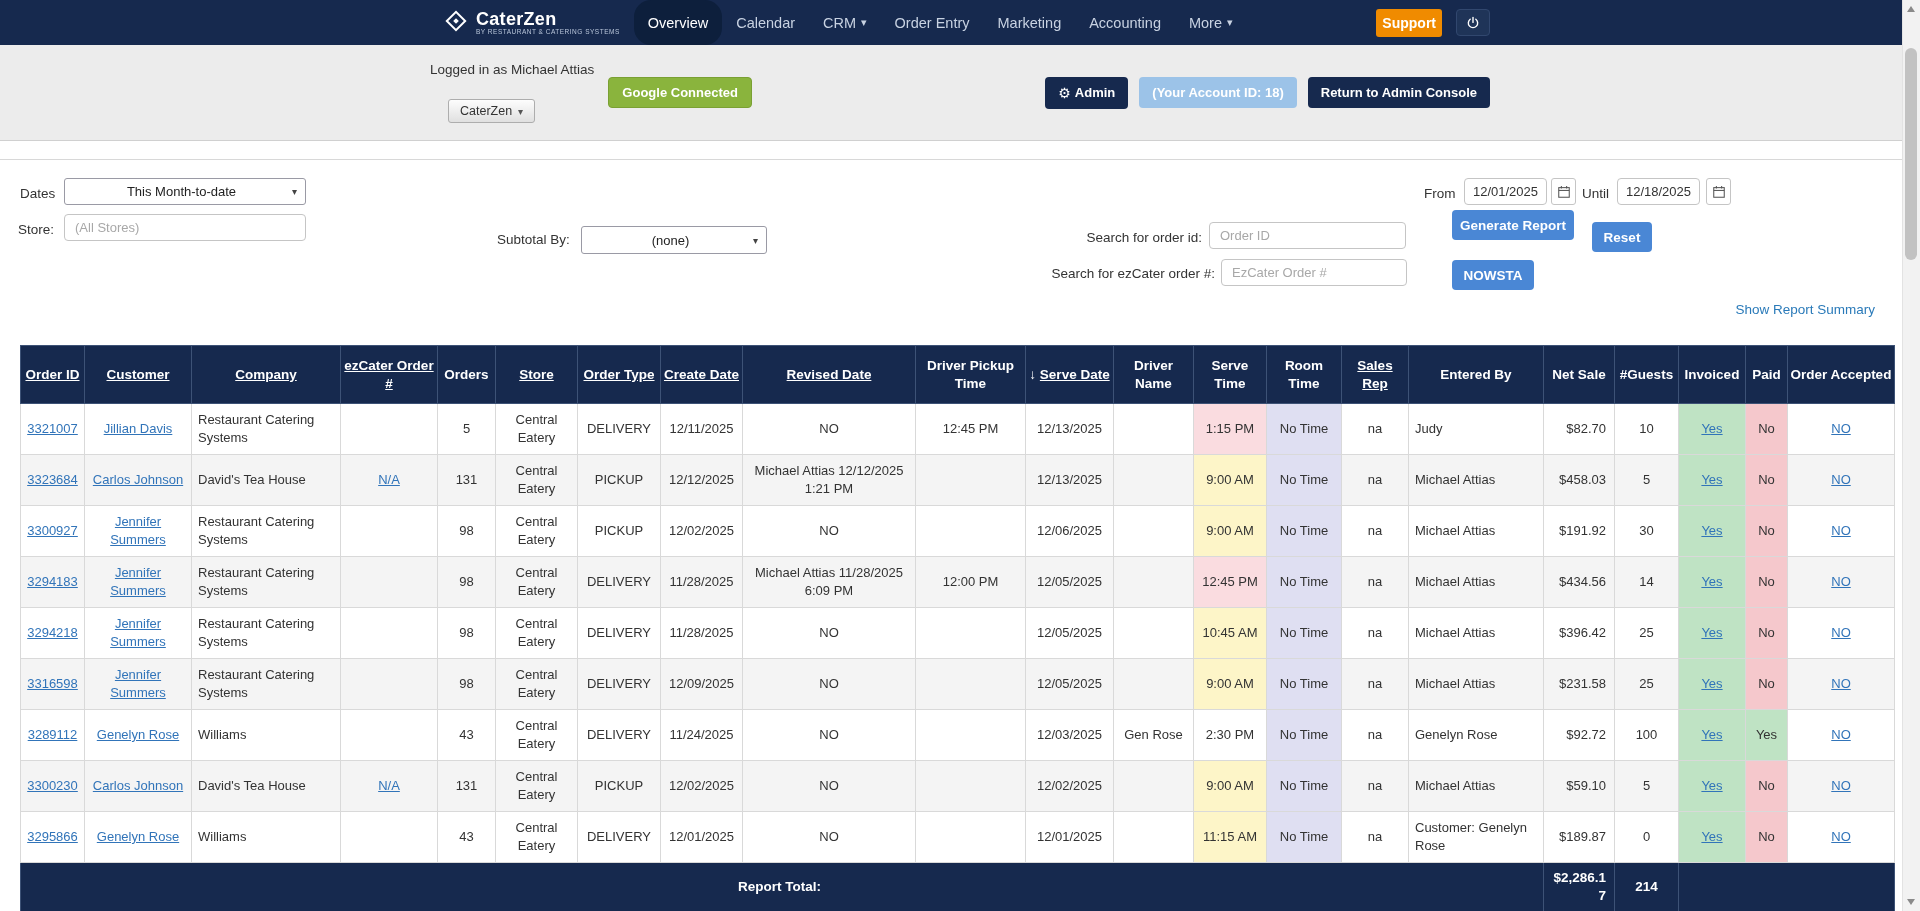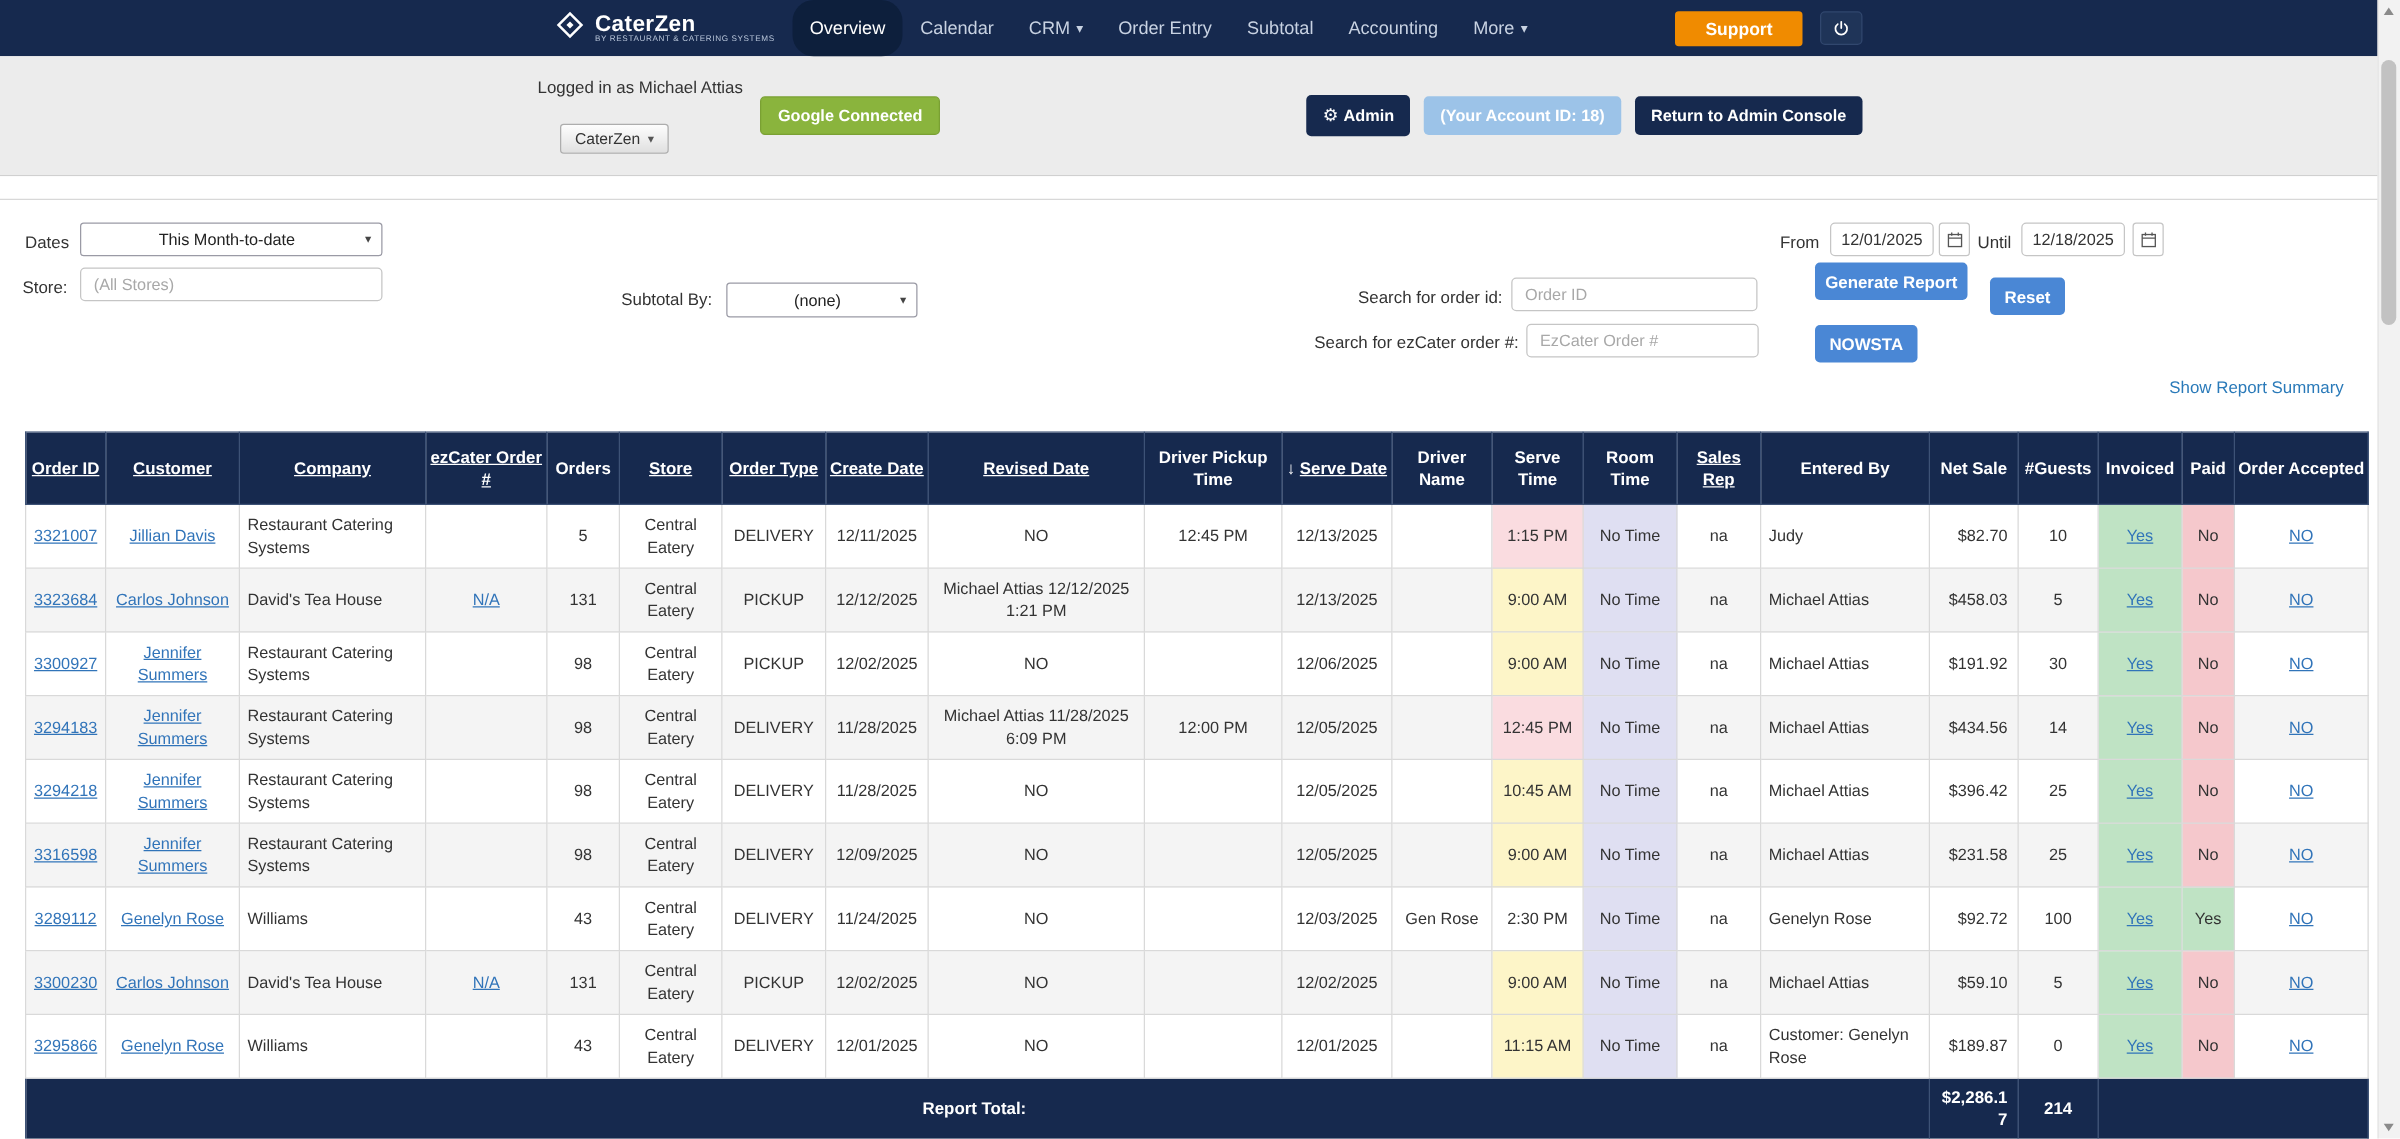--- a/index.html
+++ b/index.html
@@ -16,21 +16,21 @@
   .navbar{height:45px;background:var(--navy);}
   .nav-container{width:1060px;margin:0 auto;height:45px;display:flex;align-items:stretch;}
   .brand{display:flex;align-items:center;gap:8px;padding:0 14px;cursor:pointer;}
   .brand-text{display:flex;flex-direction:column;line-height:1.05;}
   .brand-name{color:#fff;font-weight:bold;font-size:18px;letter-spacing:.3px;}
   .brand-tagline{color:#b9c6da;font-size:6.5px;letter-spacing:.5px;white-space:nowrap;}
   .nav-items{display:flex;align-items:stretch;}
   .nav-item{display:flex;align-items:center;padding:0 14px;color:#c8d2e2;font-size:14.5px;cursor:pointer;white-space:nowrap;}
   .nav-item.active{background:var(--navy-active);color:#fff;border-radius:17px;}
   .nav-item .caret{margin-left:5px;font-size:11px;}
-  .support-btn{margin-left:auto;align-self:center;background:var(--support-orange);color:#fff;border:none;border-radius:3px;padding:6px 24px;font-size:14px;font-weight:bold;cursor:pointer;font-family:inherit;}
+  .support-btn{margin-left:auto;align-self:center;background:var(--support-orange);color:#fff;border:none;border-radius:3px;padding:6px 6px;font-size:14px;font-weight:bold;cursor:pointer;font-family:inherit;}
   .power-btn{align-self:center;margin-left:14px;width:34px;height:27px;background:#1f3458;border:1px solid #31476e;border-radius:4px;display:flex;align-items:center;justify-content:center;cursor:pointer;}
 
   
   .subheader{height:95px;background:#ececec;border-bottom:1px solid #d0d0d0;}
   .sub-container{width:1060px;margin:0 auto;height:95px;display:flex;align-items:center;}
   .login-block{display:flex;flex-direction:column;gap:22px;align-items:flex-start;}
   .login-text{font-size:13.5px;color:#333;}
   .caterzen-btn{margin-left:18px;background:linear-gradient(#fdfdfd,#e0e0e0);border:1px solid #adadad;border-radius:3px;padding:4px 11px;font-size:12.5px;color:#333;cursor:pointer;font-family:inherit;display:flex;align-items:center;gap:6px;}
   .caterzen-btn .caret{font-size:10px;color:#555;}
   .google-btn{margin-left:14px;background:var(--google-green);color:#fff;border:1px solid #7aa033;border-radius:4px;padding:7px 13px;font-size:13px;font-weight:bold;cursor:pointer;font-family:inherit;}
@@ -50,21 +50,21 @@
   .finput{position:absolute;border:1px solid #c5c5c5;border-radius:4px;font-size:13px;color:#333;padding:0 10px;box-sizing:border-box;font-family:inherit;outline:none;}
   .finput::placeholder{color:#a8a8a8;}
   .fbtn{position:absolute;background:var(--button-blue);color:#fff;border:none;border-radius:4px;font-size:13.5px;font-weight:bold;cursor:pointer;font-family:inherit;}
   .cal-btn{position:absolute;background:#fff;border:1px solid #c5c5c5;border-radius:3px;display:flex;align-items:center;justify-content:center;cursor:pointer;box-sizing:border-box;}
 
   .f-dates-label{left:20px;top:26px;}
   .f-dates-select{left:64px;top:18px;width:242px;height:27px;}
   .f-store-label{left:18px;top:62px;}
   .f-store-input{left:64px;top:54px;width:242px;height:27px;}
   .f-subtotal-label{left:497px;top:72px;}
-  .f-subtotal-select{left:581px;top:66px;width:153px;height:28px;}
+  .f-subtotal-select{left:581px;top:66px;width:186px;height:28px;}
   .f-from-label{left:1424px;top:26px;}
   .f-from-input{left:1464px;top:18px;width:83px;height:27px;text-align:center;padding:0 4px;}
   .f-cal1{left:1551px;top:18px;width:25px;height:27px;}
   .f-until-label{left:1582px;top:26px;}
   .f-until-input{left:1617px;top:18px;width:83px;height:27px;text-align:center;padding:0 4px;}
   .f-cal2{left:1706px;top:18px;width:25px;height:27px;}
   .f-orderid-label{left:960px;top:70px;width:242px;text-align:right;}
   .f-orderid-input{left:1209px;top:62px;width:197px;height:27px;}
   .f-generate{left:1452px;top:50px;width:122px;height:30px;}
   .f-reset{left:1592px;top:62px;width:60px;height:30px;}
@@ -129,21 +129,21 @@
             <span>Calendar</span>
           </div>
           <div class="nav-item">
             <span>CRM</span>
             <span class="caret">▾</span>
           </div>
           <div class="nav-item">
             <span>Order Entry</span>
           </div>
           <div class="nav-item">
-            <span>Subtotal</span>
+            <span>Marketing</span>
           </div>
           <div class="nav-item">
             <span>Accounting</span>
           </div>
           <div class="nav-item">
             <span>More</span>
             <span class="caret">▾</span>
           </div>
         </div>
       <button class="support-btn">Support</button>

